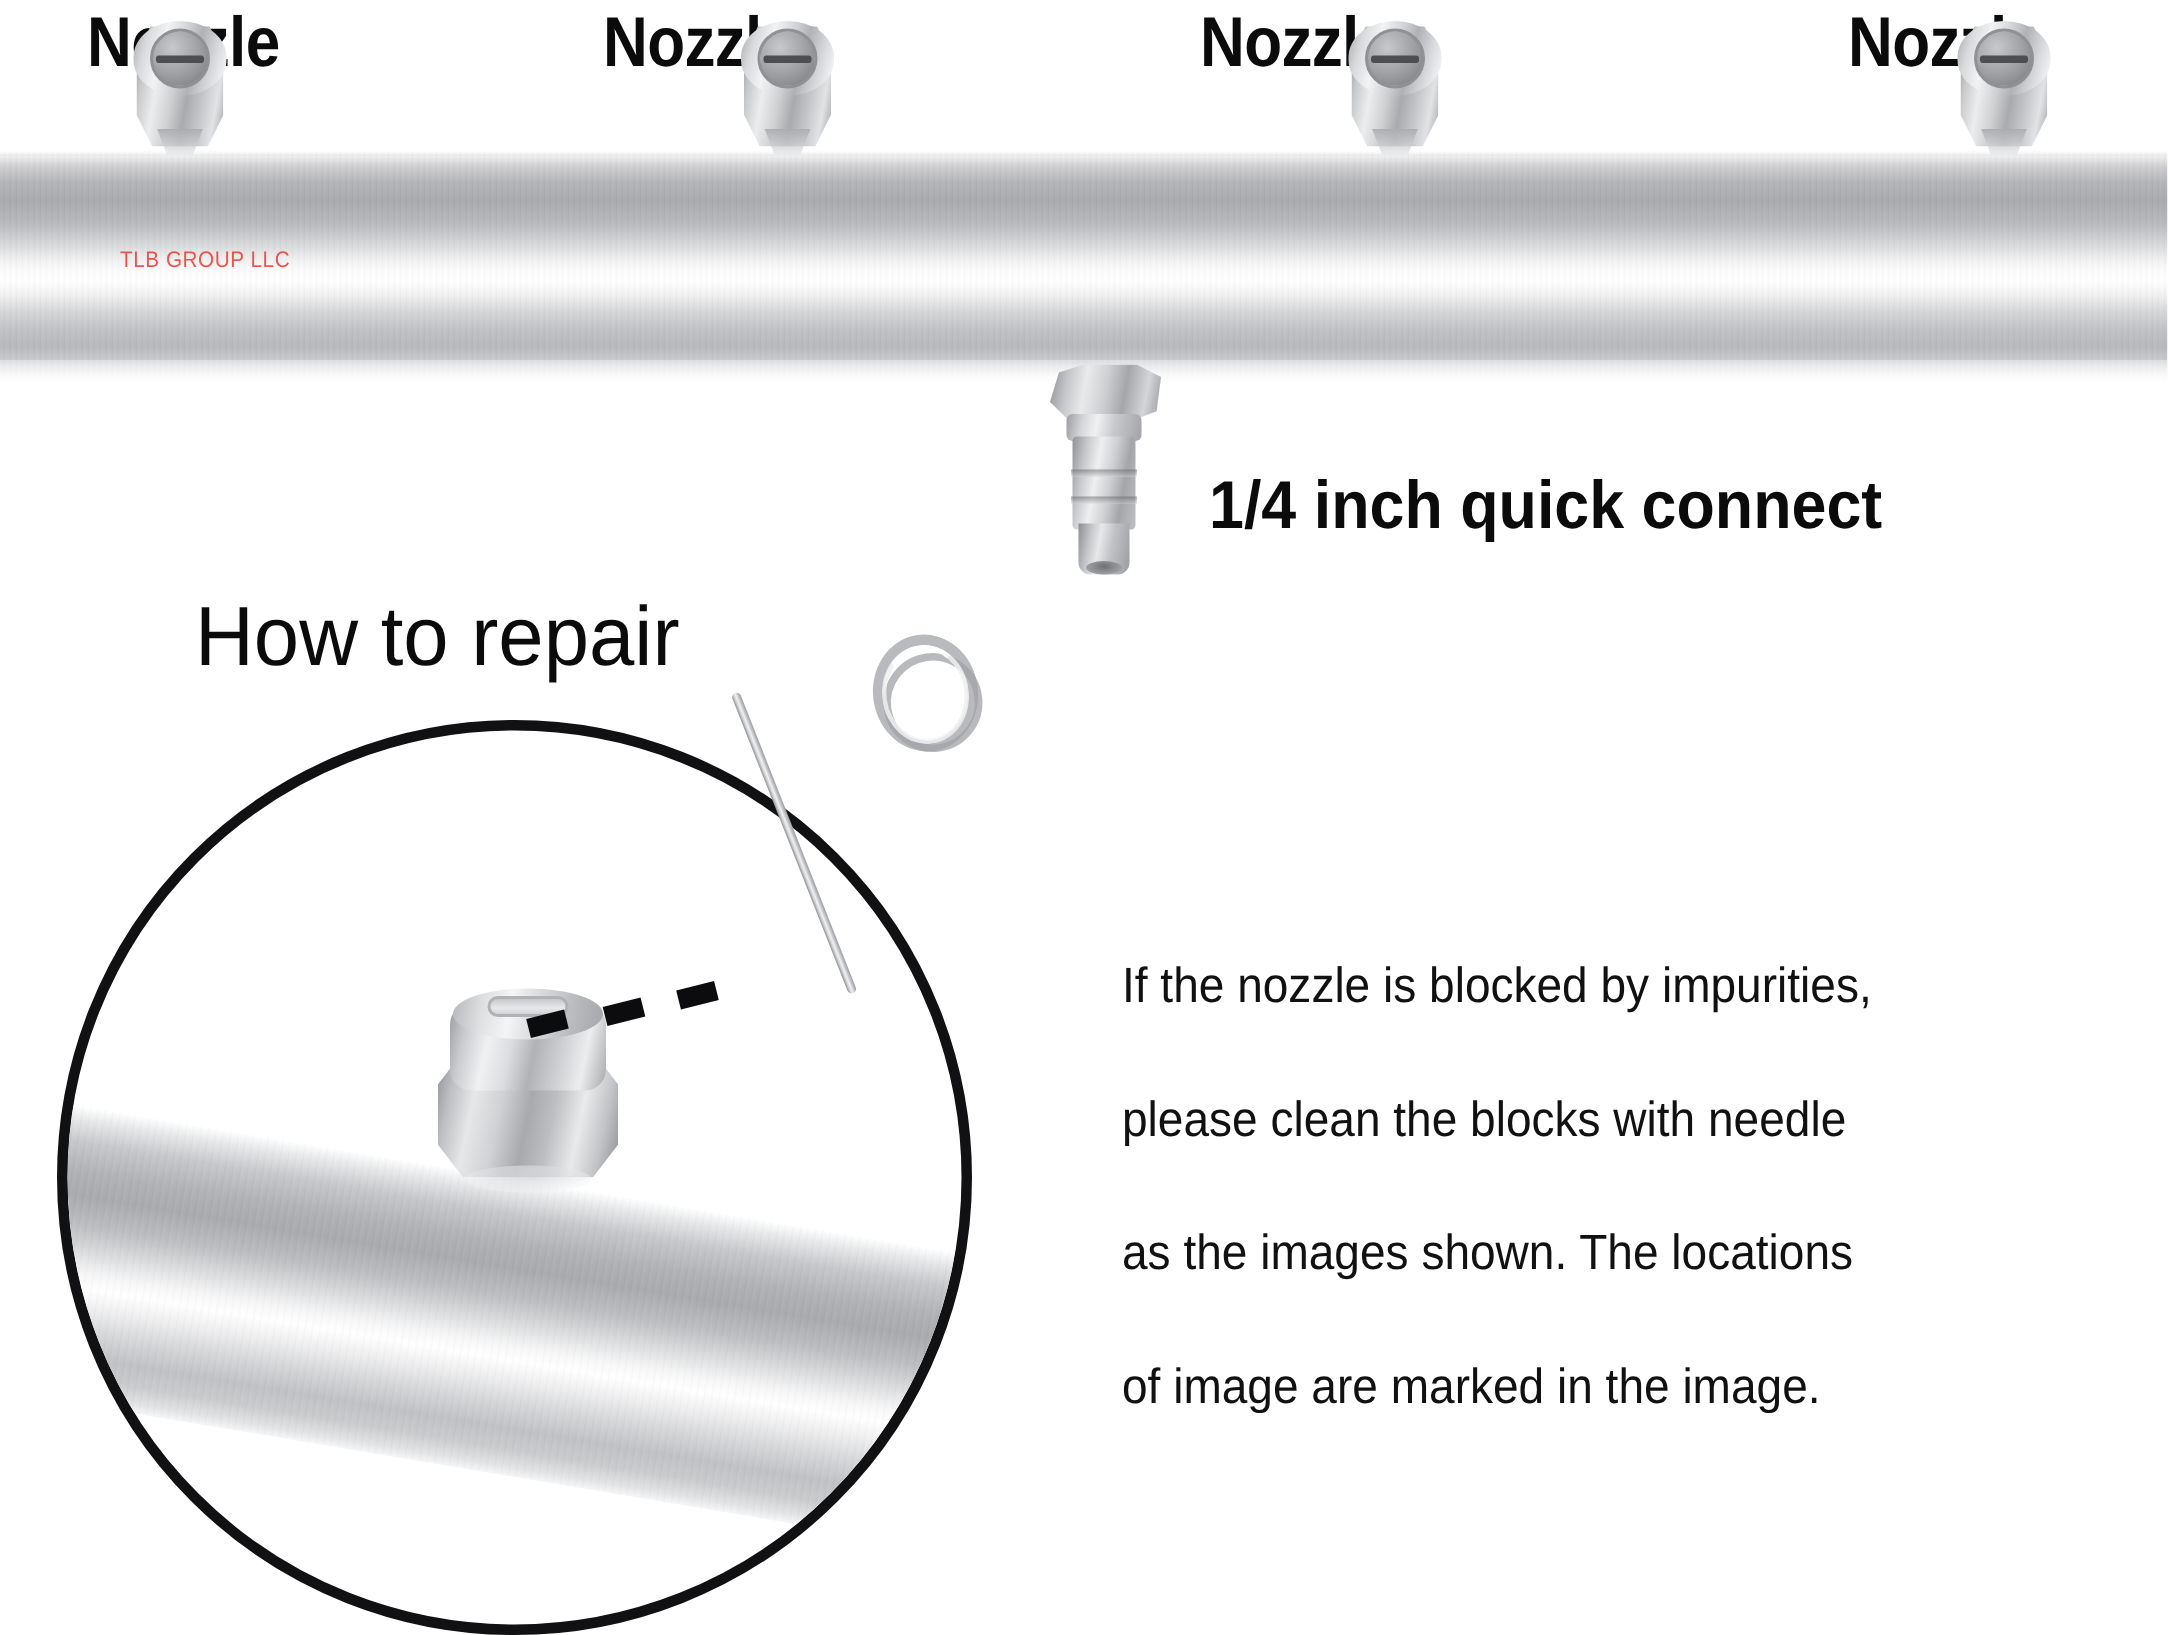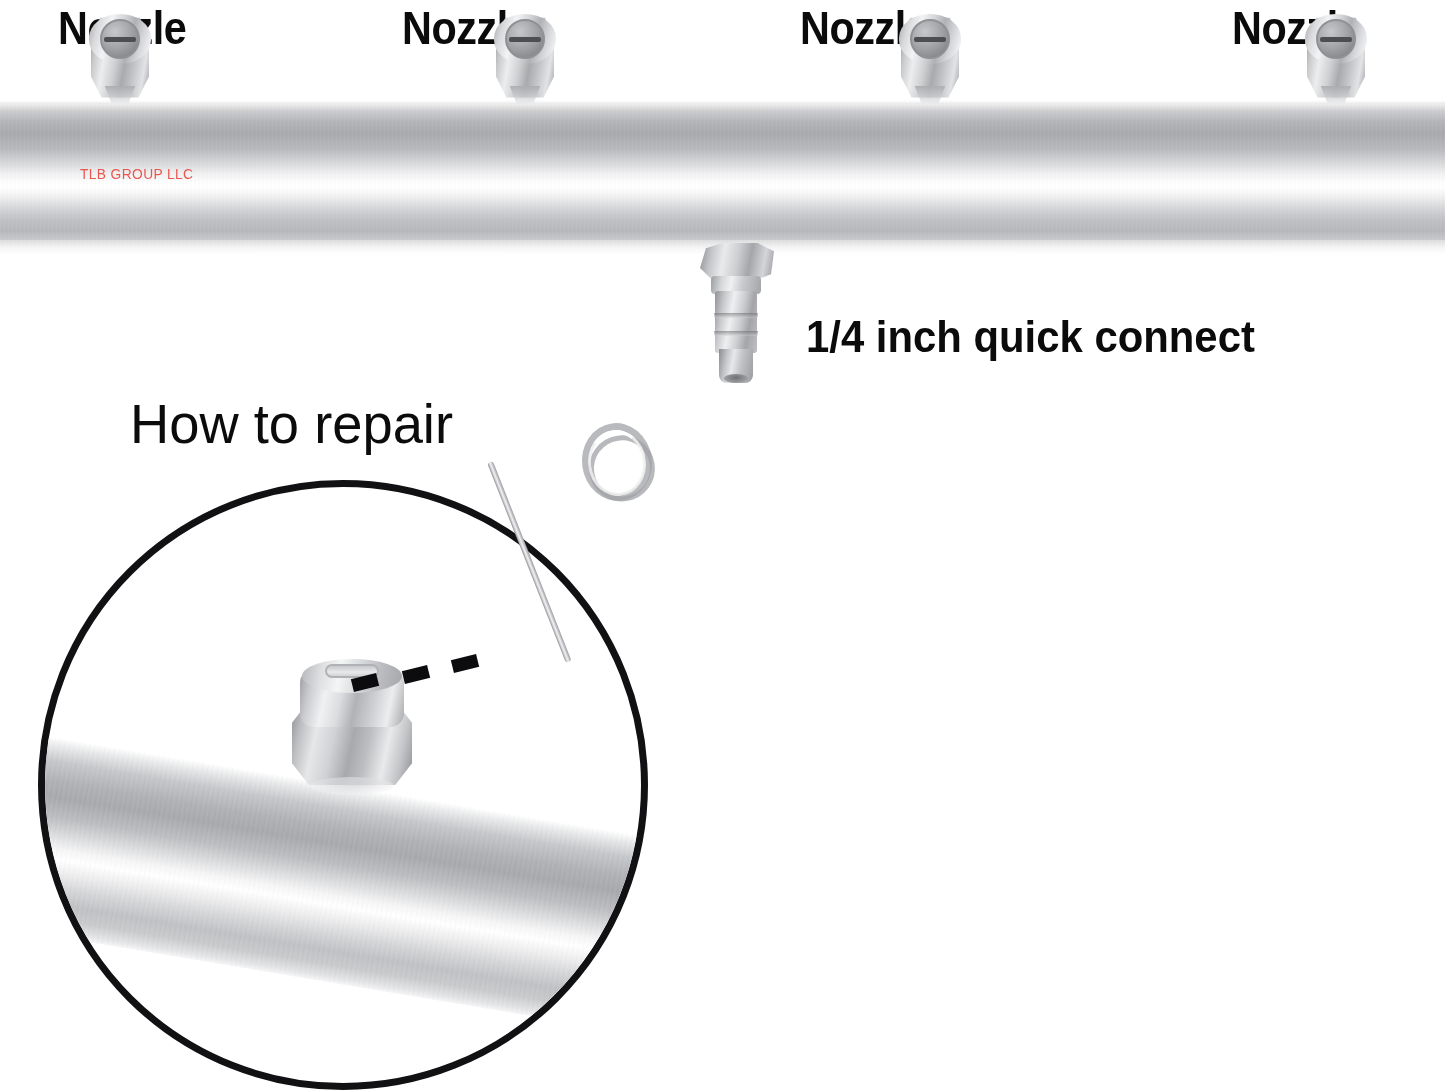--- a/index.html
+++ b/index.html
@@ -534,14 +534,20 @@
   </div>
 
   <div class="dash d1"></div>
   <div class="dash d2"></div>
   <div class="dash d3"></div>
 
   <div class="needle-wire"></div>
   <div class="needle-ring"></div>
   <div class="needle-ring-hi"></div>
 
+  <div class="instructions">
+    <div class="line">If the nozzle is blocked by impurities,</div>
+    <div class="line">please clean the blocks with needle</div>
+    <div class="line">as the images shown. The locations</div>
+    <div class="line">of image are marked in the image.</div>
+  </div>
 
 </div>
 
 </body></html>

